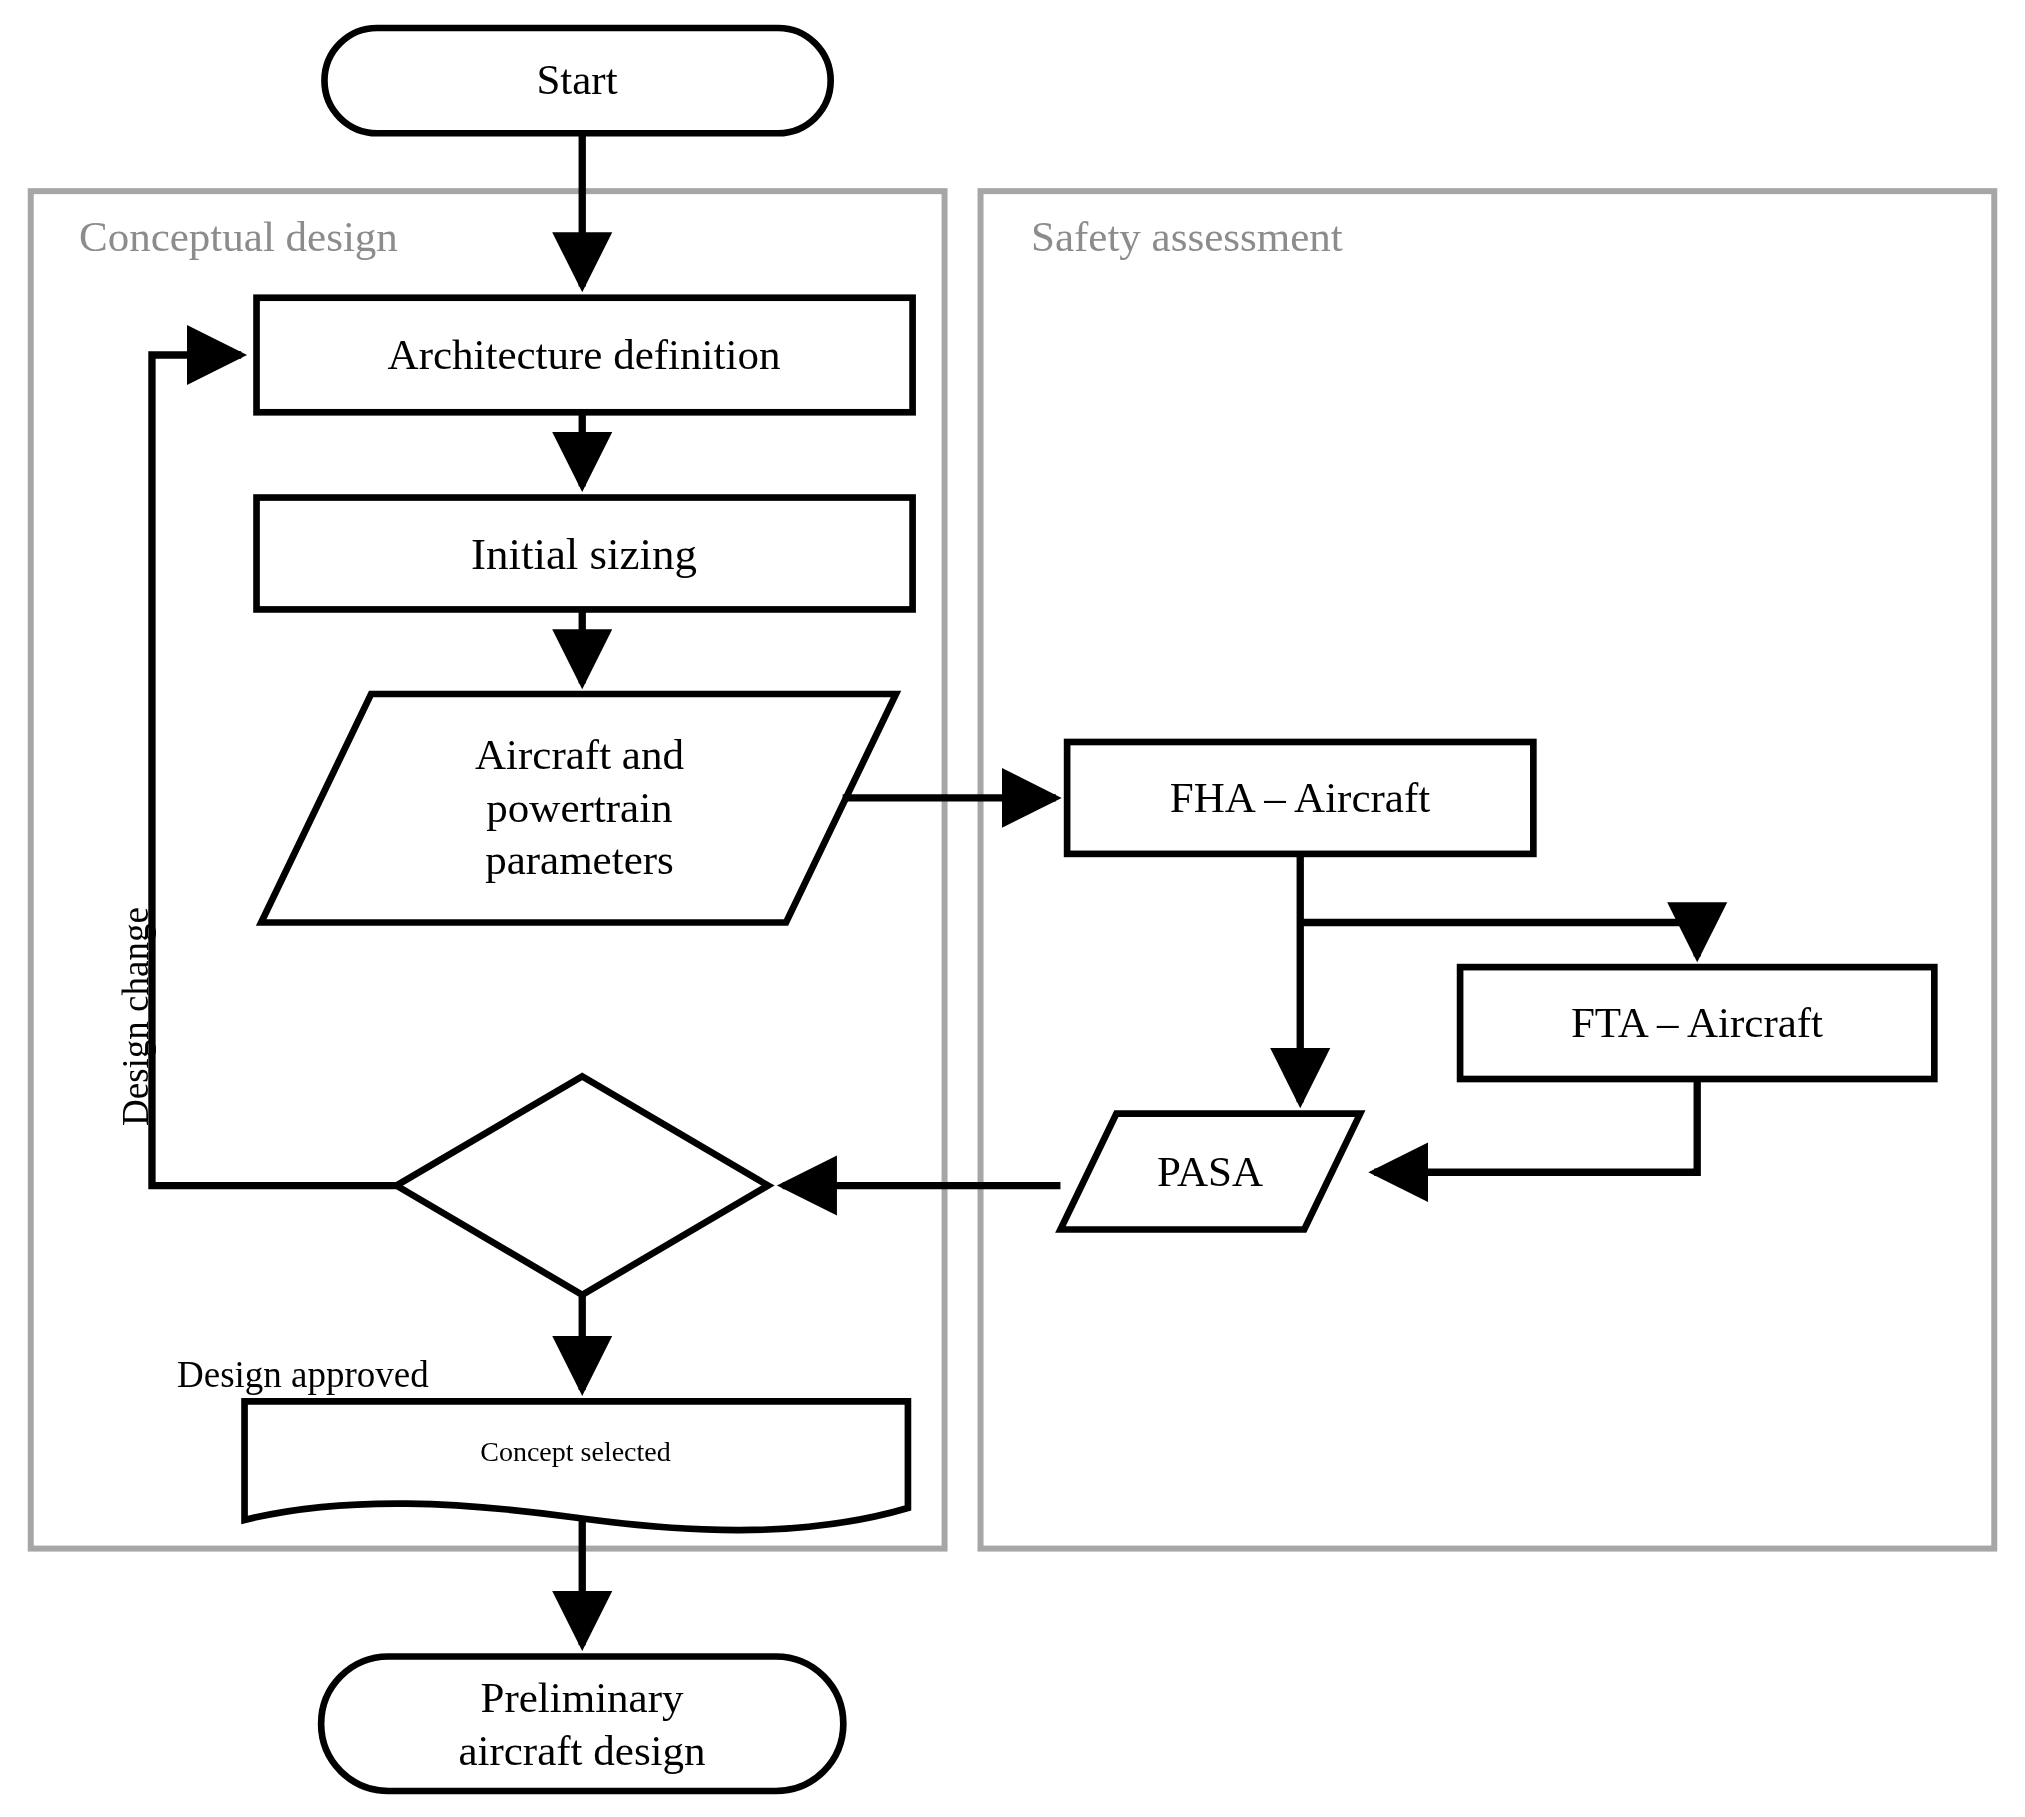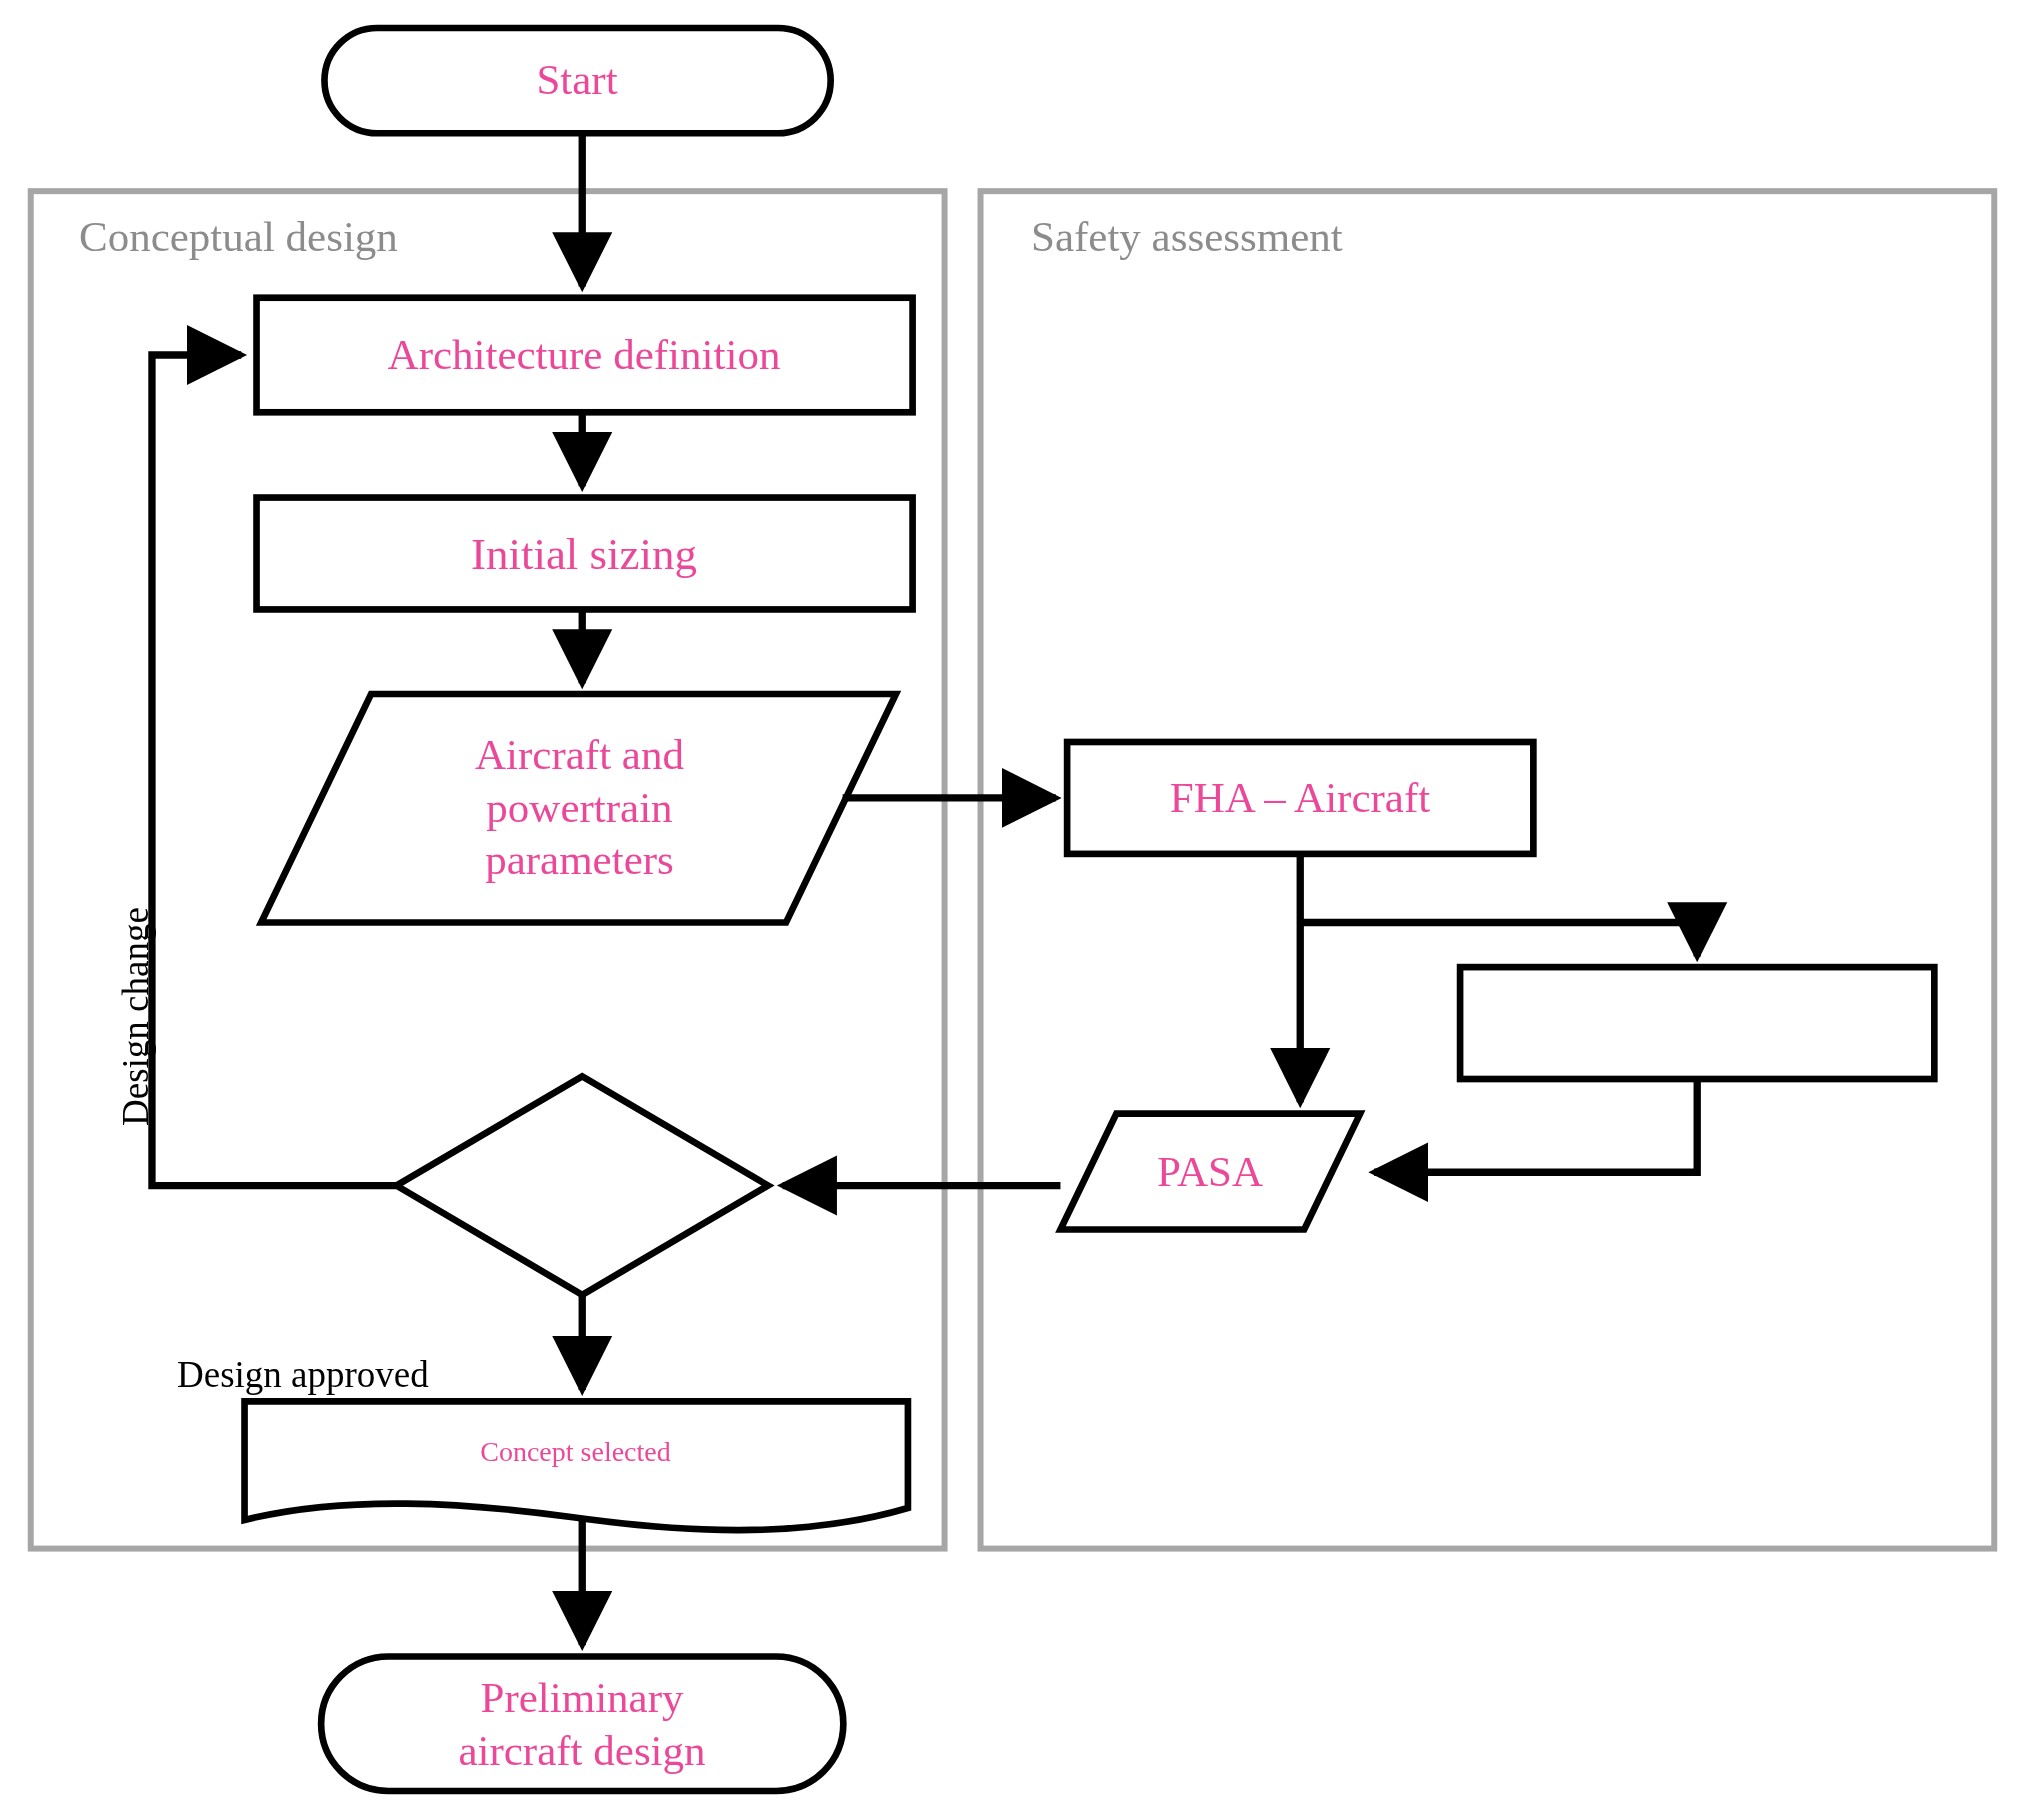--- a/index.html
+++ b/index.html
@@ -22,21 +22,21 @@
     top: 0;
     width: 2025px;
     height: 1817px;
   }
   .shape-label {
     position: absolute;
     display: flex;
     align-items: center;
     justify-content: center;
     text-align: center;
-    color: #ec4899;
+    color: #000000;
     font-family: "Liberation Serif", "DejaVu Serif", serif;
     line-height: 1.22;
     pointer-events: none;
     white-space: pre-line;
   }
   .panel-title {
     position: absolute;
     color: #8c8c8c;
     font-family: "Liberation Serif", "DejaVu Serif", serif;
     font-size: 43px;
@@ -129,20 +129,21 @@
 parameters</div>
 
 
   <div class="shape-label" style="left:244px; top:1402px; width:663px; height:100px; font-size:28px;">Concept selected</div>
 
   <div class="shape-label" style="left:321px; top:1657px; width:522px; height:135px; font-size:43px;">Preliminary
 aircraft design</div>
 
   <div class="shape-label" style="left:1067px; top:742px; width:466px; height:112px; font-size:43px;">FHA – Aircraft</div>
 
+  <div class="shape-label" style="left:1460px; top:967px; width:474px; height:112px; font-size:43px;">FTA – Aircraft</div>
 
   <div class="shape-label" style="left:1088px; top:1114px; width:244px; height:116px; font-size:43px;">PASA</div>
 
   <div class="edge-label vertical" style="left:117px; top:1126px;">Design change</div>
 
   <div class="edge-label" style="left:177px; top:1322px;margin-top:34px;">Design approved</div>
 
 </div>
 
 

